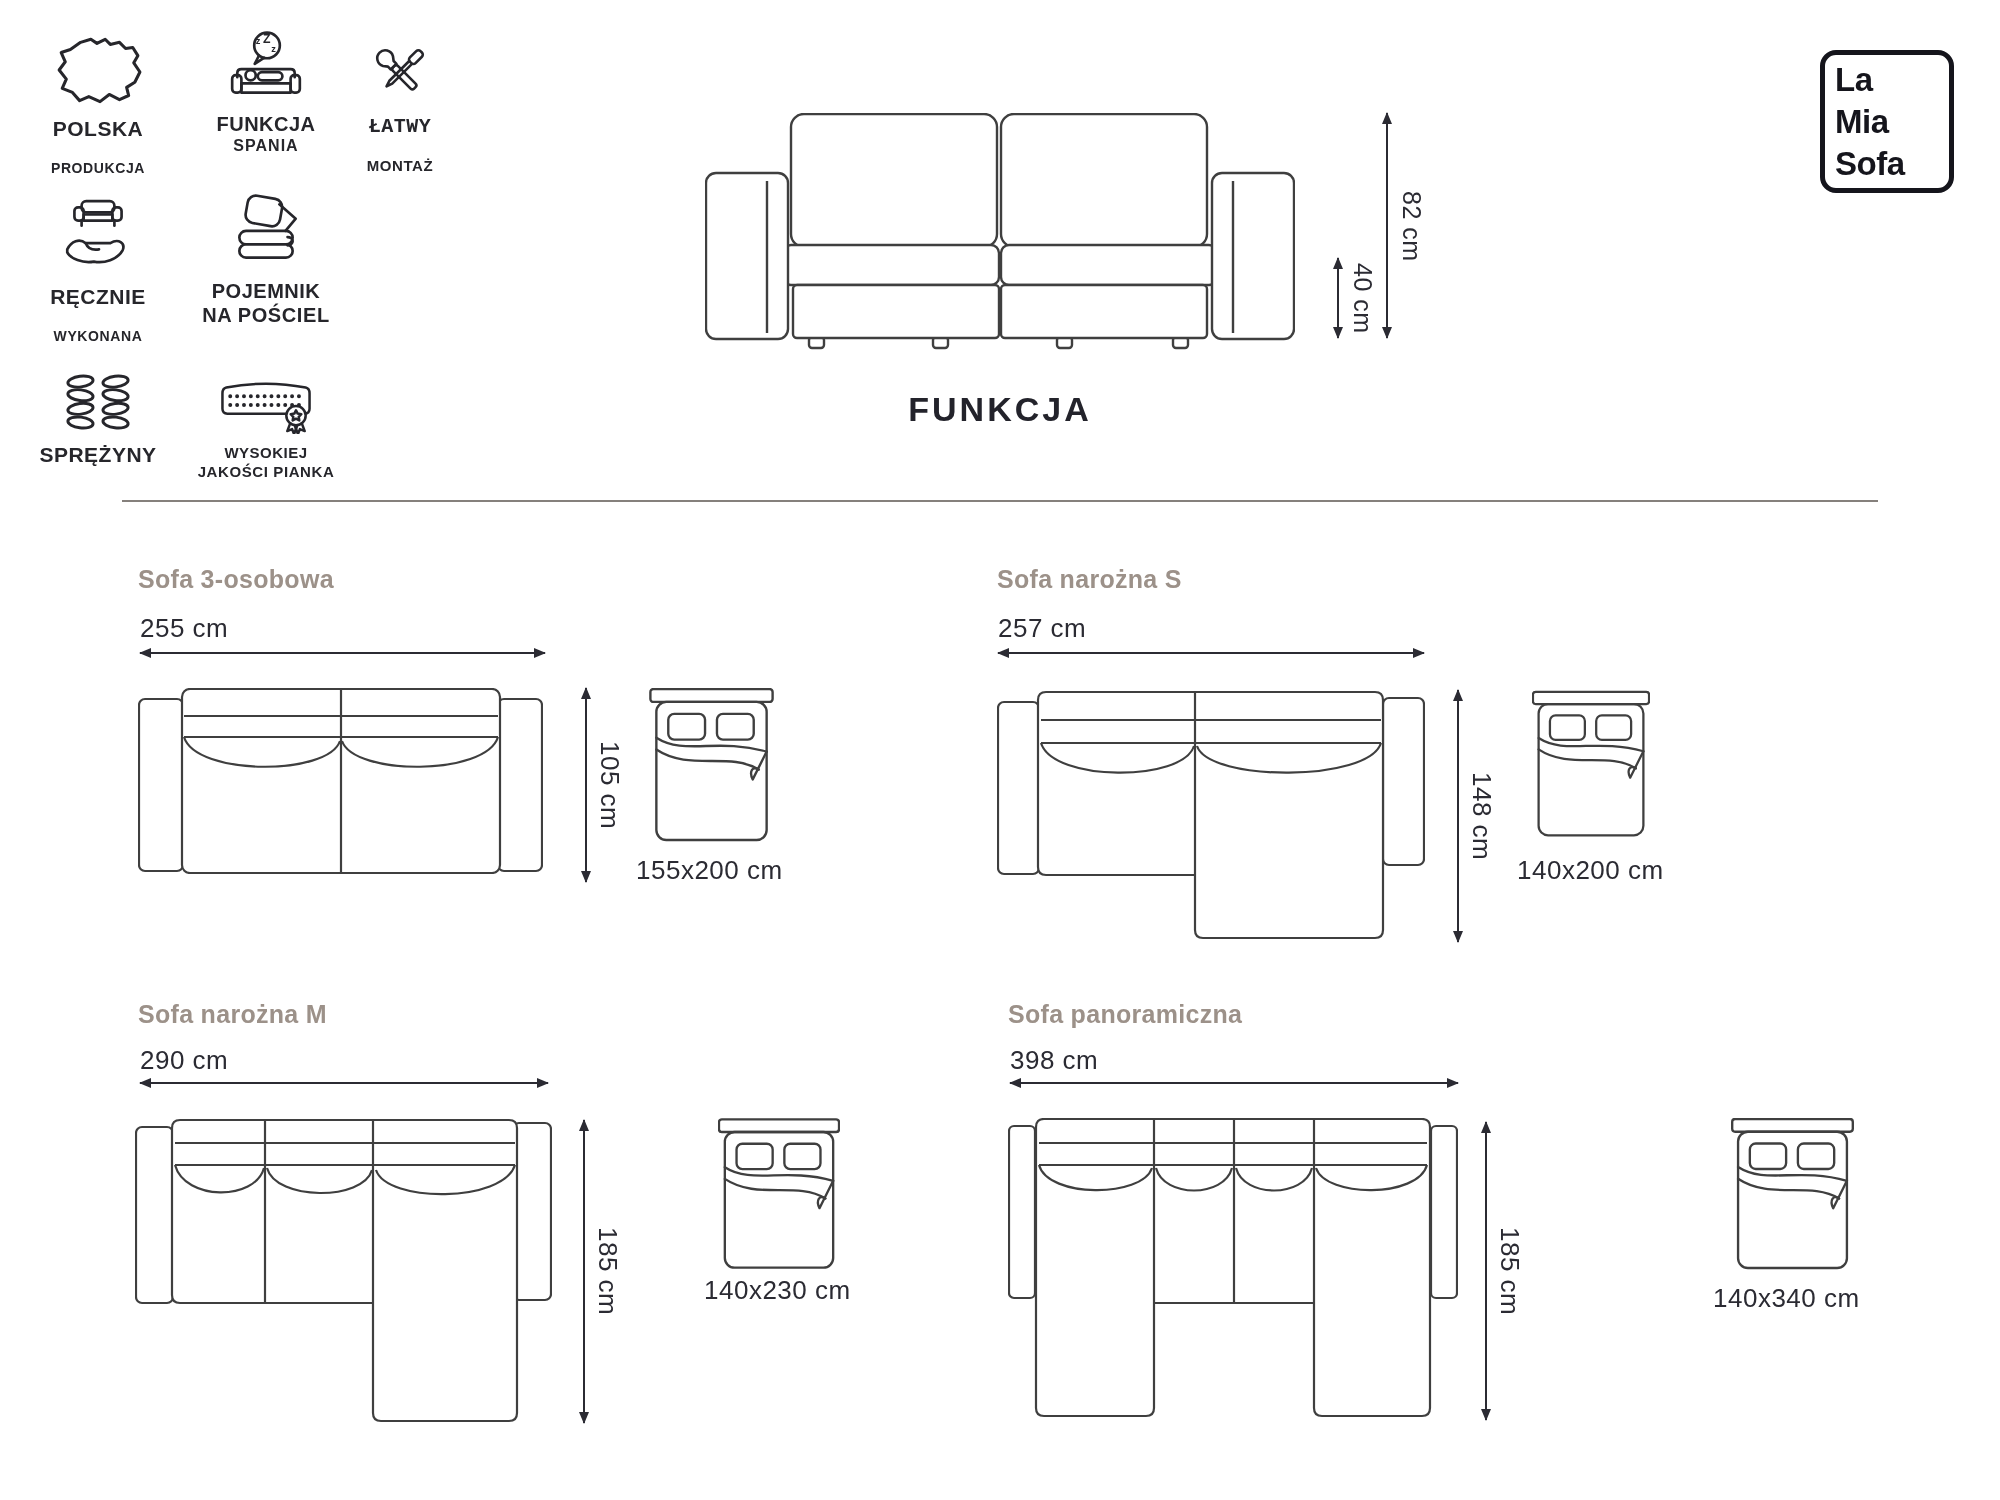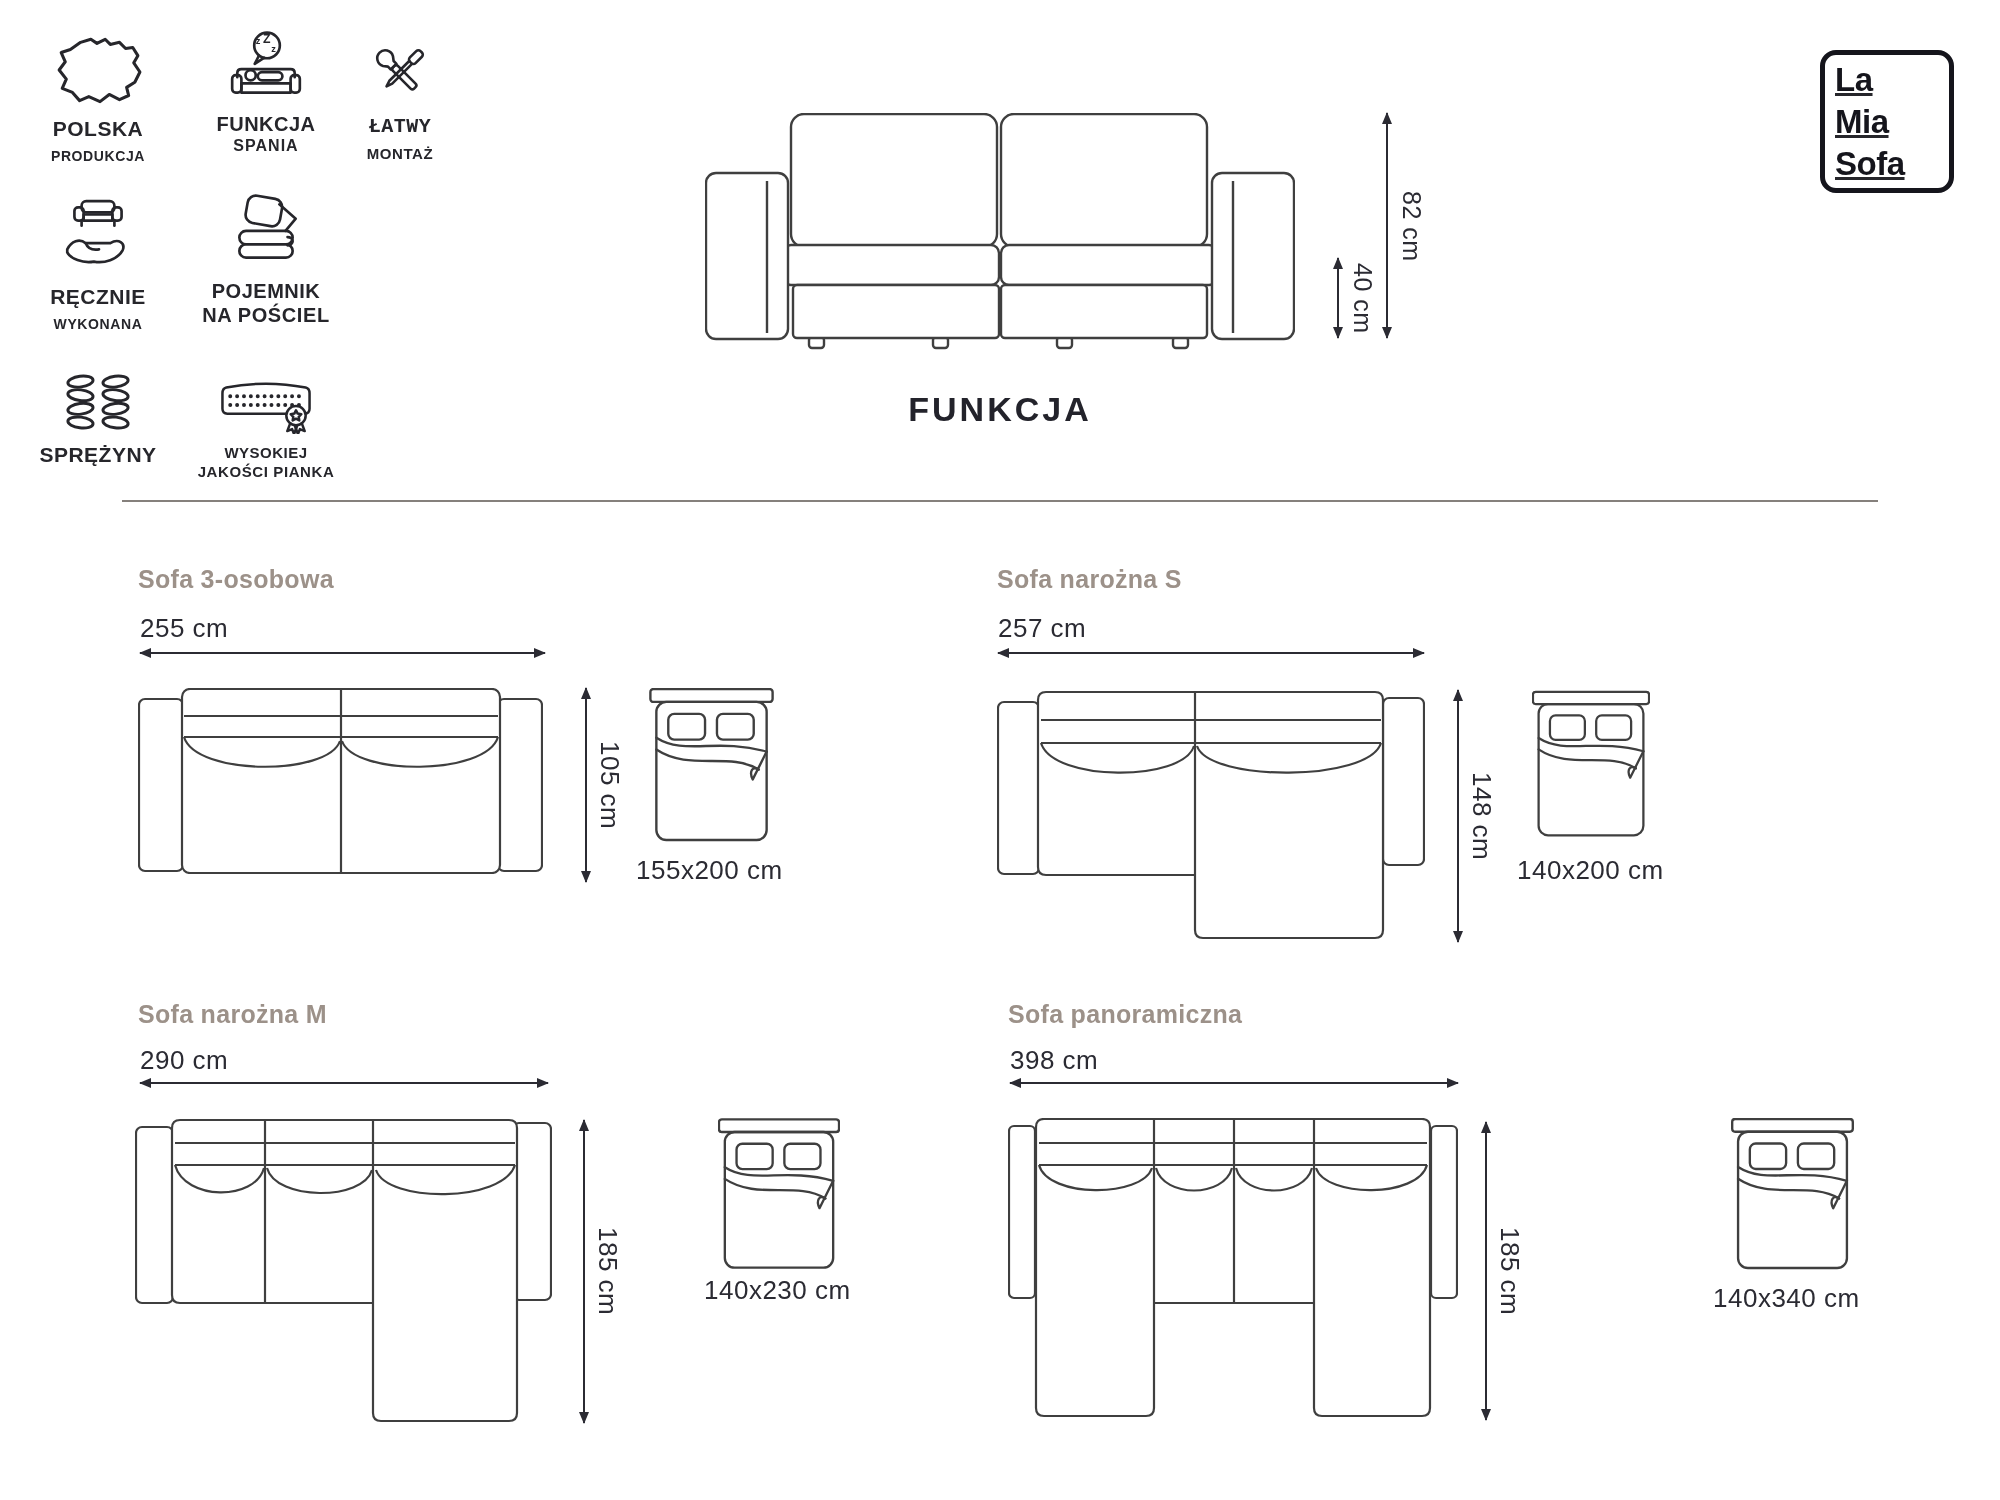--- a/index.html
+++ b/index.html
@@ -11,21 +11,21 @@
   *{margin:0;padding:0;box-sizing:border-box;}
   html,body{background:#ffffff;}
   .page{
     position:relative;width:2000px;height:1500px;background:#fff;overflow:hidden;
     font-family:"Liberation Sans", sans-serif;color:var(--ink);
   }
   
   .feature{position:absolute;display:flex;flex-direction:column;align-items:center;text-align:center;}
   .feature .ic{flex:0 0 auto;}
   .feature .title{font-weight:700;font-size:21px;letter-spacing:.5px;margin-top:9px;color:var(--ink);}
-  .feature .sub{font-weight:600;font-size:14px;letter-spacing:.6px;margin-top:7px;color:var(--ink);}
+  .feature .sub{font-weight:600;font-size:14px;letter-spacing:.6px;margin-top:19px;color:var(--ink);}
   .feature.f2 .title{font-size:20px;}
   .feature.f2 .sub{font-size:16px;font-weight:800;letter-spacing:1px;margin-top:1px;}
   .feature.f3 .title{font-size:20px;font-family:Liberation Mono, monospace;}
   .feature.f3 .sub{font-size:15px;font-weight:700;}
   .feature.f5 .title{font-size:20px;margin-top:6px;}
   .feature.f5 .sub{font-size:20px;font-weight:700;margin-top:1px;}
   .feature.f7 .title{font-size:15px;margin-top:10px;}
   .feature.f7 .sub{font-size:15px;font-weight:700;margin-top:2px;}
   
   .harrow{position:absolute;height:2px;background:var(--dim);}
@@ -38,21 +38,21 @@
     border-left:5px solid transparent;border-right:5px solid transparent;border-bottom:12px solid var(--dim);}
   .varrow::after{content:"";position:absolute;bottom:-1px;left:-4px;width:0;height:0;
     border-left:5px solid transparent;border-right:5px solid transparent;border-top:12px solid var(--dim);}
   .dimlabel{position:absolute;font-size:26px;color:var(--dim);letter-spacing:.5px;}
   .dimlabel.h{text-align:left;}
   .dimlabel.v{writing-mode:vertical-rl;text-align:center;}
   
   .product-title{position:absolute;left:850px;top:390px;width:300px;text-align:center;
     font-size:34px;font-weight:600;letter-spacing:3px;color:#23232b;}
   .logo{position:absolute;left:1820px;top:50px;width:134px;height:143px;
-    border:5px solid #15151c;border-radius:16px;padding:4px 0 4px 10px;text-decoration:underline;}
+    border:5px solid #15151c;border-radius:16px;padding:4px 0 4px 10px;}
   .logo .bl{font-size:33px;line-height:42px;font-weight:900;color:#15151c;letter-spacing:-.5px;}
   .divider{position:absolute;left:122px;top:500px;width:1756px;height:2px;background:#85807c;}
   
   .variant{position:absolute;width:880px;height:460px;}
   .variant .vh{position:absolute;left:0;top:0;font-size:25px;font-weight:700;color:var(--taupe);letter-spacing:.3px;}
   .abs{position:absolute;}
   svg{display:block;}
 </style>
 </head>
 <body>

